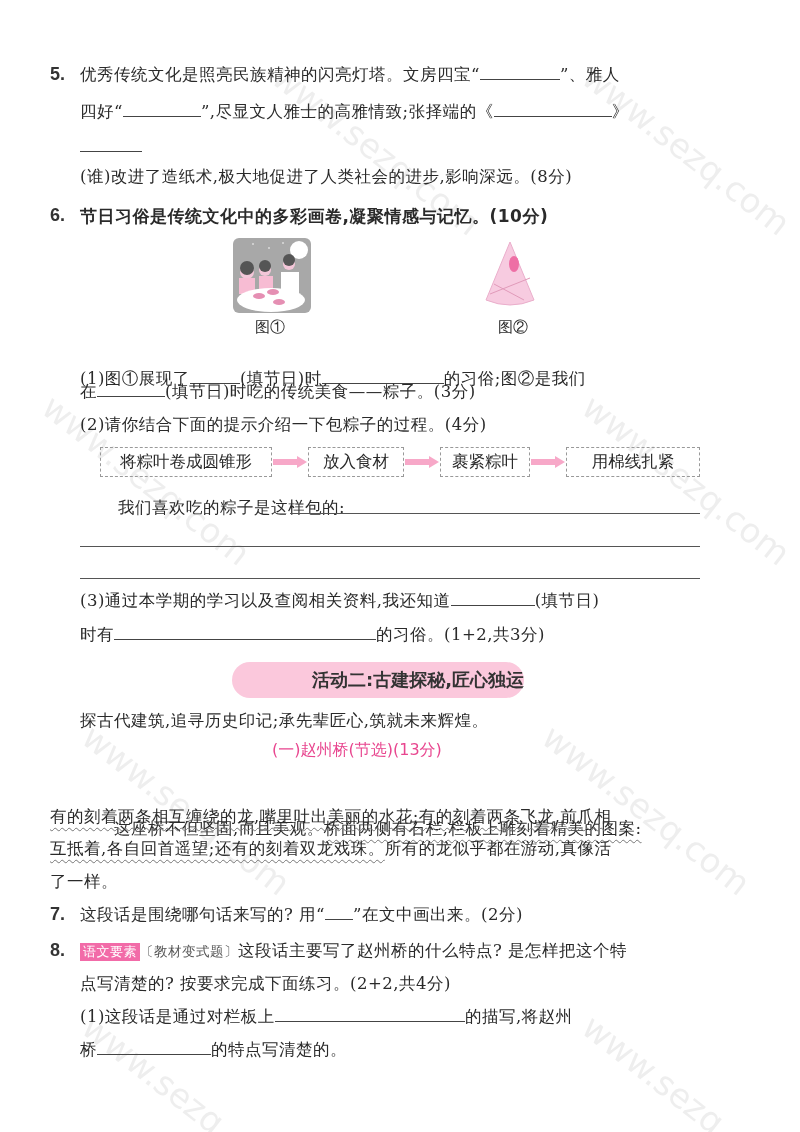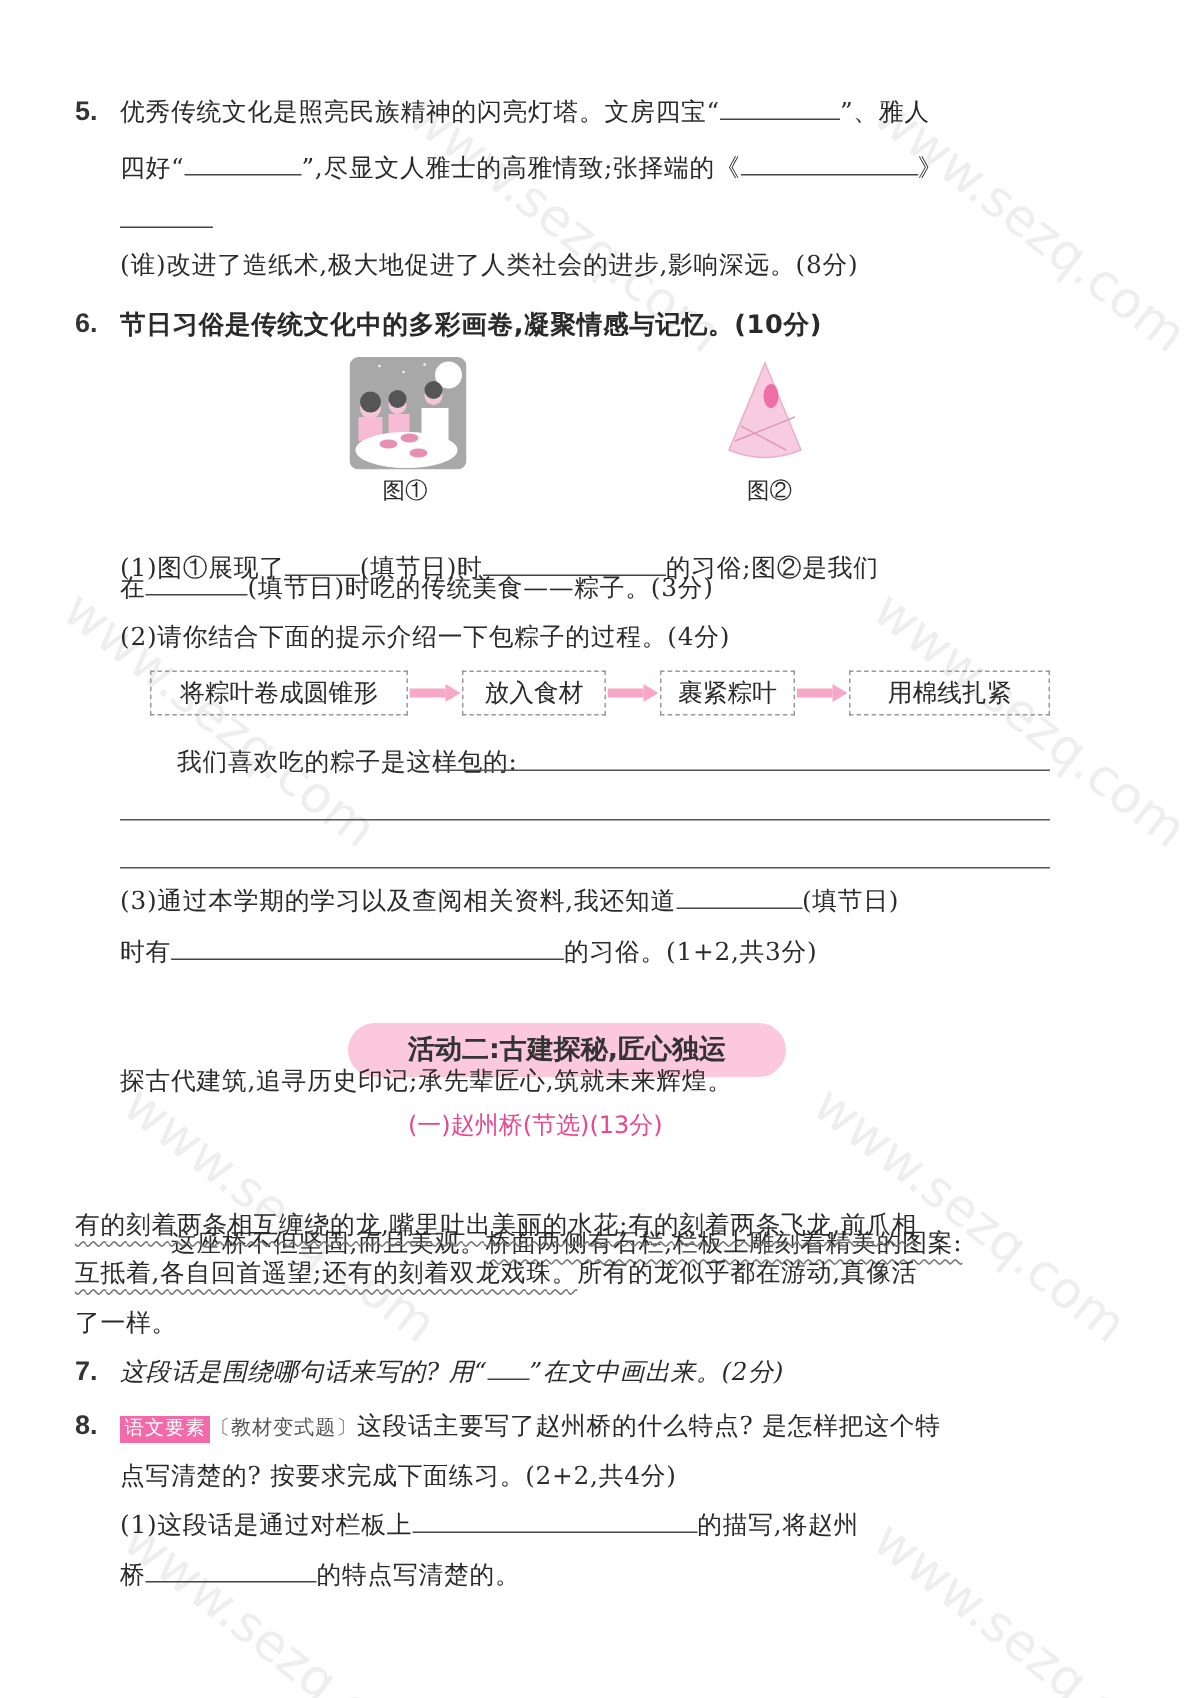--- a/index.html
+++ b/index.html
@@ -10,21 +10,21 @@
   .blank { display:inline-block; border-bottom:1px solid #444; vertical-align:baseline; height:14px; }
   .sans { font-family:"DejaVu Sans","Liberation Sans",sans-serif; }
   .fullrule { position:absolute; left:80px; width:620px; border-bottom:1px solid #555; }
   .pic { position:absolute; }
   .cap { position:absolute; font-size:15px; }
   .step { position:absolute; top:447px; height:30px; border:1px dashed #999; box-sizing:border-box;
           font-size:16.5px; line-height:28px; text-align:center; }
   .arrow { position:absolute; top:456px; width:34px; height:12px; }
   .pill { position:absolute; left:232px; top:662px; width:292px; height:36px; border-radius:18px;
           background:#fbc8dc; font-family:"DejaVu Sans",sans-serif; font-size:18px; font-weight:bold;
-          line-height:36px; text-align:center; color:#333;margin-top:20px; }
+          line-height:36px; text-align:right; color:#333; }
   .subhead { position:absolute; left:272px; top:740px; font-family:"DejaVu Sans",sans-serif;
              font-size:16px; color:#e8468f; }
   .wavy { text-decoration: underline wavy #777; text-underline-offset:5px; text-decoration-thickness:1px; }
   .badge { display:inline-block; background:#f26ba8; color:#fff; font-family:"DejaVu Sans",sans-serif;
            font-size:13px; padding:0 3px; line-height:18px; }
   .small { font-size:13.5px; color:#555; }
   .wm { position:absolute; color:rgba(160,160,160,0.18); font-family:"DejaVu Sans",sans-serif;
         font-size:34px; transform:rotate(38deg); white-space:nowrap; pointer-events:none; }
 </style>
 </head>
@@ -134,21 +134,21 @@
 </div>
 <div class="line" style="top:806px;left:50px;">
   <span class="wavy">有的刻着两条相互缠绕的龙,嘴里吐出美丽的水花;有的刻着两条飞龙,前爪相</span>
 </div>
 <div class="line" style="top:838px;left:50px;">
   <span class="wavy">互抵着,各自回首遥望;还有的刻着双龙戏珠。</span><span>所有的龙似乎都在游动,真像活</span>
 </div>
 <div class="line" style="top:871px;left:50px;">了一样。</div>
 
 <div class="qnum" style="top:904px;">7.</div>
-<div class="line" style="top:904px;font-style:italic;">
+<div class="line" style="top:904px;">
   <span>这段话是围绕哪句话来写的? 用“</span><span class="blank" style="width:28px;"></span><span>”在文中画出来。(2分)</span>
 </div>
 
 <div class="qnum" style="top:940px;">8.</div>
 <div class="line" style="top:940px;">
   <span class="badge">语文要素</span><span class="small">〔教材变式题〕</span><span>这段话主要写了赵州桥的什么特点? 是怎样把这个特</span>
 </div>
 <div class="line" style="top:973px;">点写清楚的? 按要求完成下面练习。(2+2,共4分)</div>
 <div class="line" style="top:1006px;">
   <span>(1)这段话是通过对栏板上</span><span class="blank" style="width:190px;"></span><span>的描写,将赵州</span>

